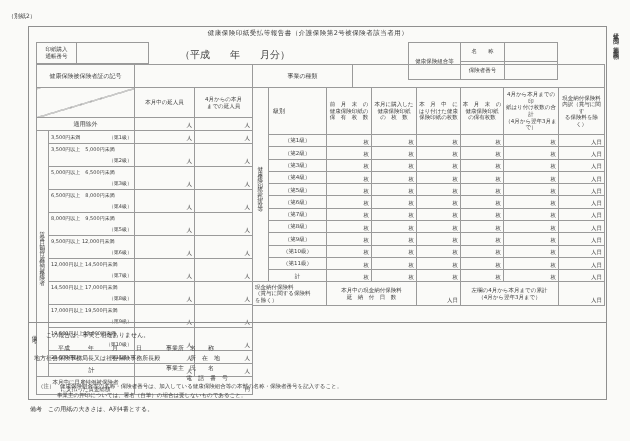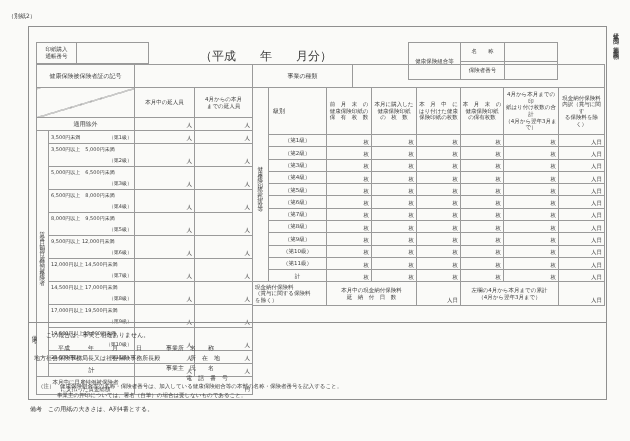--- a/index.html
+++ b/index.html
@@ -33,36 +33,37 @@
 <body>
 
 <div class="sheet">
 
   <div class="abs" style="left:8px;top:12px;font-size:6px;">（別紙2）</div>
 
   <div class="abs vcode" style="left:611px;top:28px;height:180px;">様式第十九号⑵（第百四十九条関係）</div>
 
   <div class="abs frame" style="left:28px;top:26px;width:577px;height:372px;"></div>
 
+  <div class="abs title" style="left:28px;top:29px;width:560px;text-align:center;">健康保険印紙受払等報告書（介護保険第2号被保険者該当者用）</div>
 
   <table class="abs" style="left:36px;top:42px;width:112px;height:22px;">
     <colgroup>
         <col style="width:40px">
         <col style="width:72px">
       </colgroup>
     <tbody>
         <tr>
       <td class="pre cc" style="font-size:5.5px;">印紙購入
 通帳番号</td>
       <td class="fill"></td>
     </tr>
   </tbody>
     </table>
 
-  <div class="abs" style="left:200px;top:48px;font-size:12px;">（平成　　年　　月分）</div>
+  <div class="abs" style="left:180px;top:48px;font-size:10px;">（平成　　年　　月分）</div>
 
   <table class="abs" style="left:408px;top:42px;width:149px;height:38px;">
     <colgroup>
         <col style="width:52px">
         <col style="width:44px">
         <col style="width:53px">
       </colgroup>
     <tbody>
         <tr>
       <td rowspan="2" class="cc sm">健康保険組合等</td>

